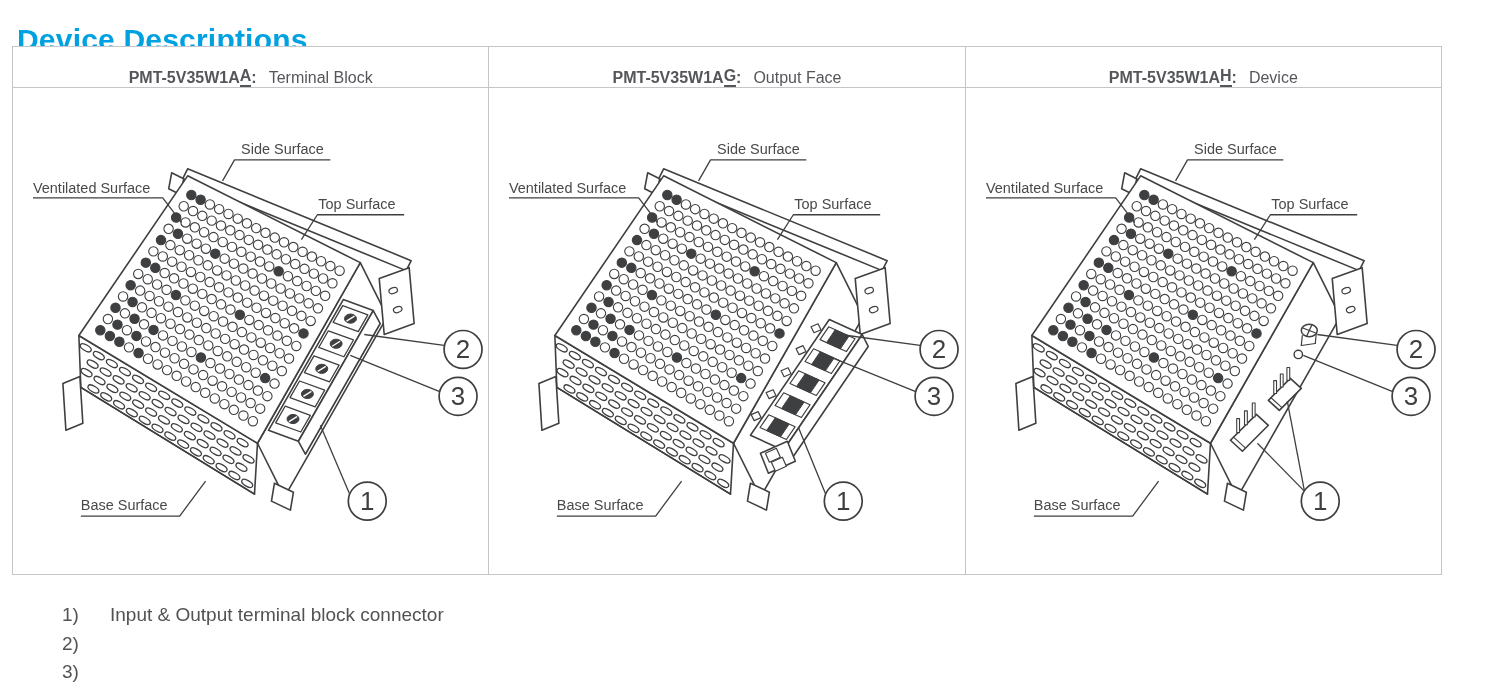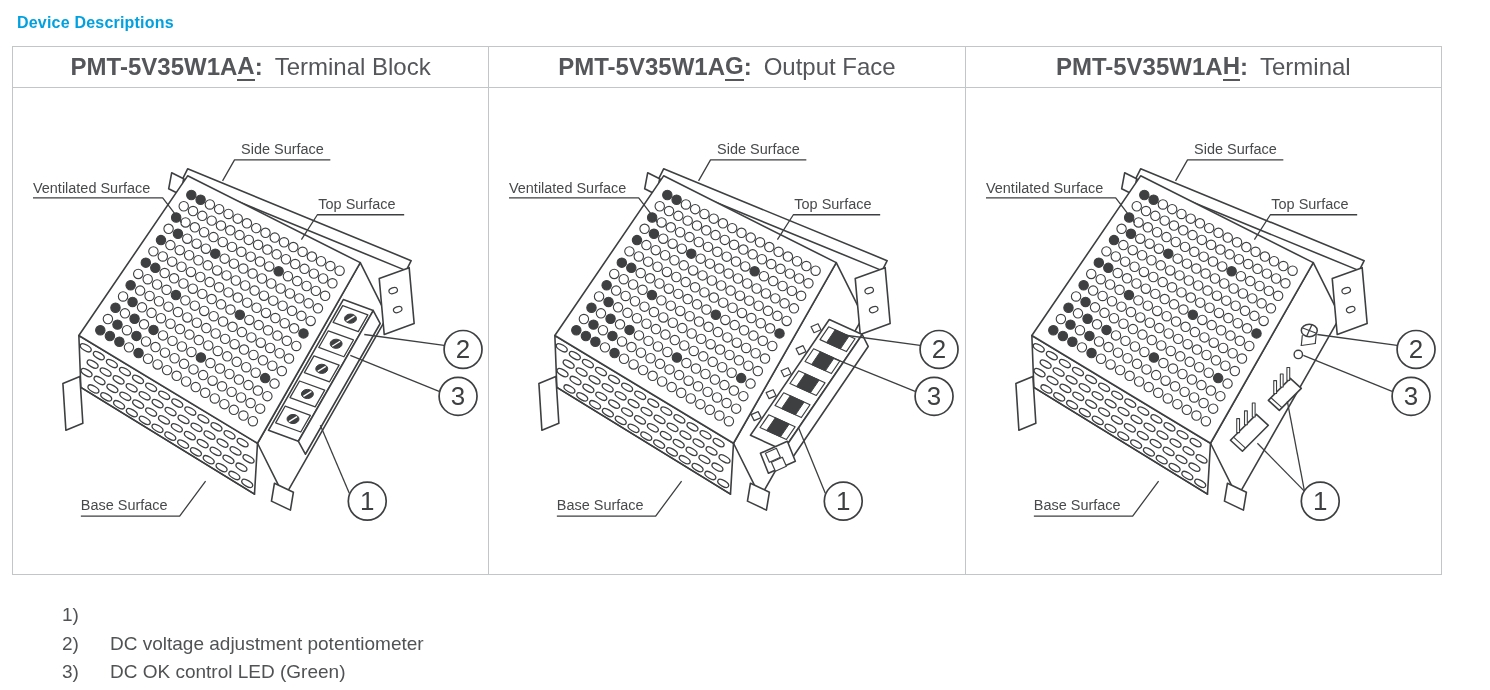--- a/index.html
+++ b/index.html
@@ -1,33 +1,33 @@
 <!DOCTYPE html>
 <html><head>
 <meta charset="utf-8">
 <style>
   html,body{margin:0;padding:0;}
   body{
     position:relative;width:1490px;height:690px;background:#ffffff;
     font-family:"Liberation Sans",sans-serif;overflow:hidden;
   }
   .page-title{
-    position:absolute;left:17px;top:3px;font-size:16px;font-weight:bold;
+    position:absolute;left:17px;top:3px;font-size:30px;font-weight:bold;
     letter-spacing:.2px;
   }
   .dev-table{
     position:absolute;left:12px;top:46px;width:1430px;height:529px;
     border:1.5px solid #c3c6c8;display:flex;background:#fff;box-sizing:border-box;
   }
   .panel{flex:1 1 0;min-width:0;border-right:1.5px solid #c3c6c8;display:flex;flex-direction:column;}
   .panel:last-child{border-right:none;}
   .panel-header{
     height:40px;flex:0 0 40px;border-bottom:1.5px solid #c3c6c8;
-    display:flex;align-items:center;justify-content:center;
-    font-size:24px;color:#55565a;
+    display:flex;align-items:flex-end;justify-content:center;
+    font-size:16px;color:#55565a;
   }
   .model{font-weight:bold;}
   .suffix{font-weight:bold;display:inline-block;line-height:1.05;border-bottom:2.4px solid #55565a;padding-bottom:0px;}
   .desc{font-weight:normal;margin-left:12px;}
   .panel-body{flex:1 1 auto;overflow:hidden;}
   svg.drawing{display:block;}
   svg.drawing text{font-family:"Liberation Sans",sans-serif;}
   .legend{position:absolute;left:62px;top:601px;font-size:19px;color:#515254;}
   .legend-row{display:flex;line-height:28.6px;}
   .legend-num{width:48px;flex:0 0 48px;}
@@ -764,21 +764,21 @@
           </g>
         </svg>
     </div>
   </div>
 
   <div class="panel">
     <div class="panel-header">
         <span class="model">PMT-5V35W1A</span>
         <span class="suffix">H</span>
         <span class="model">:</span>
-        <span class="desc">Terminal</span>
+        <span class="desc">Device</span>
       </div>
     <div class="panel-body">
       <svg class="drawing" width="476" height="487" viewBox="0 0 477 488">
           <g stroke-linejoin="round">
             <polygon points="348.0,175.0 375.0,229.0 272.0,410.0 245.0,356.0" fill="#fff" stroke="#3e3f41" stroke-width="1.6" stroke-linejoin="round"></polygon>
             <polygon points="66.0,248.0 245.0,356.0 242.0,407.0 68.0,300.0" fill="#fff" stroke="#3e3f41" stroke-width="1.6" stroke-linejoin="round"></polygon>
             <polygon points="50.0,296.0 67.0,289.0 70.0,336.0 53.0,343.0" fill="#fff" stroke="#3e3f41" stroke-width="1.6" stroke-linejoin="round"></polygon>
             <polygon points="170.0,91.0 394.0,183.0 399.0,173.0 175.0,81.0" fill="#fff" stroke="#3e3f41" stroke-width="1.6" stroke-linejoin="round"></polygon>
             <polygon points="159.0,85.0 171.0,91.0 168.0,107.0 156.0,101.0" fill="#fff" stroke="#3e3f41" stroke-width="1.6" stroke-linejoin="round"></polygon>
             <polygon points="367.0,191.0 397.0,180.0 402.0,236.0 372.0,247.0" fill="#fff" stroke="#3e3f41" stroke-width="1.6" stroke-linejoin="round"></polygon>
@@ -1120,22 +1120,21 @@
           </g>
         </svg>
     </div>
   </div>
 
 </div>
 
 <div class="legend">
   <div class="legend-row">
     <span class="legend-num">1)</span>
+    <span class="legend-text">Input &amp; Output terminal block connector</span>
   </div>
   <div class="legend-row">
     <span class="legend-num">2)</span>
-    <span class="legend-text">DC voltage adjustment potentiometer</span>
   </div>
   <div class="legend-row">
     <span class="legend-num">3)</span>
-    <span class="legend-text">DC OK control LED (Green)</span>
   </div>
 </div>
 
 </body></html>

